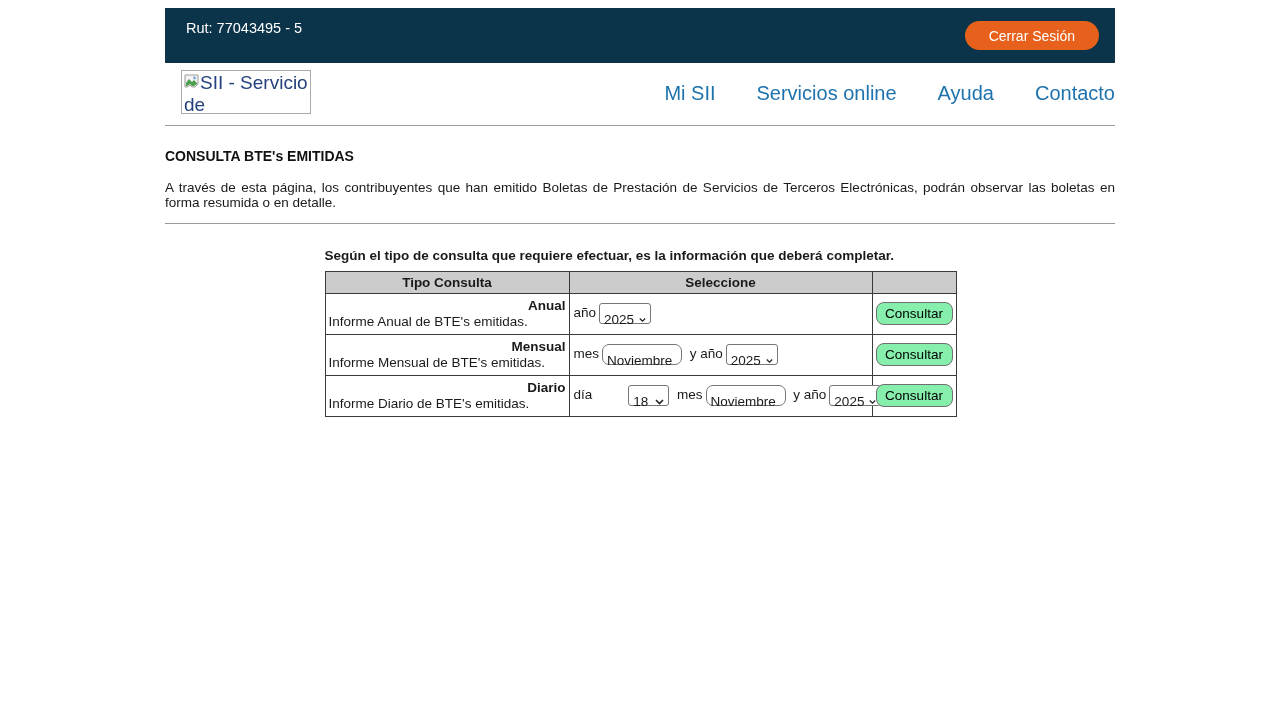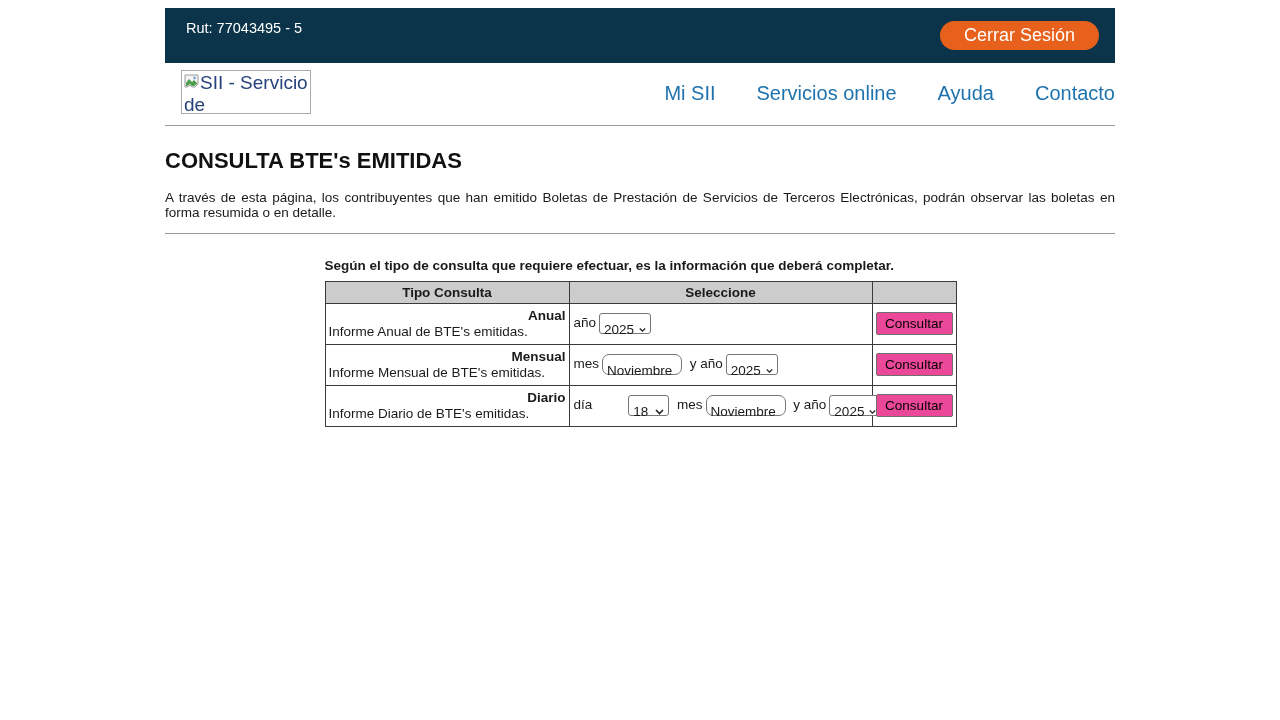--- a/index.html
+++ b/index.html
@@ -23,21 +23,21 @@
   }
   .logout-btn {
     align-self: center;
     margin-right: 16px;
     background: #e8611c;
     color: #ffffff;
     border: none;
     border-radius: 15px;
     height: 29px;
     padding: 0 24px;
-    font-size: 18px;
+    font-size: 14px;
     font-family: "Liberation Sans", sans-serif;
     cursor: pointer;
   }
 
   
   .header {
     display: flex;
     align-items: flex-start;
     padding-top: 7px;
     height: 62px;
@@ -71,21 +71,21 @@
 
   hr.rule {
     border: none;
     border-top: 1px solid #979ca1;
     height: 0;
   }
 
   
   .page-title {
     margin-top: 22px;
-    font-size: 22px;
+    font-size: 14px;
     font-weight: bold;
     color: #111;
   }
   .page-desc {
     margin-top: 16px;
     font-size: 13.5px;
     line-height: 15px;
     text-align: justify;
   }
   hr.rule2 { margin-top: 13px; border: none; border-top: 1px solid #9a9a9a; }
@@ -145,23 +145,23 @@
   }
   .select .select-value { font-size: 13.5px; margin-right: 5px; }
   .sel-year  { width: 52px; }
   .sel-month { width: 80px; border-radius: 7px; }
   .sel-day   { width: 41px; margin-left: 33px; }
 
   td.action { text-align: center; }
   .btn-consultar {
     width: 77px;
     height: 23px;
-    background: #ec4899;
+    background: #86efac;
     border: 1px solid #6f6f6f;
-    border-radius: 2px;
+    border-radius: 8px;
     font-size: 13.5px;
     font-family: "Liberation Sans", sans-serif;
     color: #000;
     cursor: pointer;
   }
 </style>
 </head>
 <body>
 
 <div class="container">

